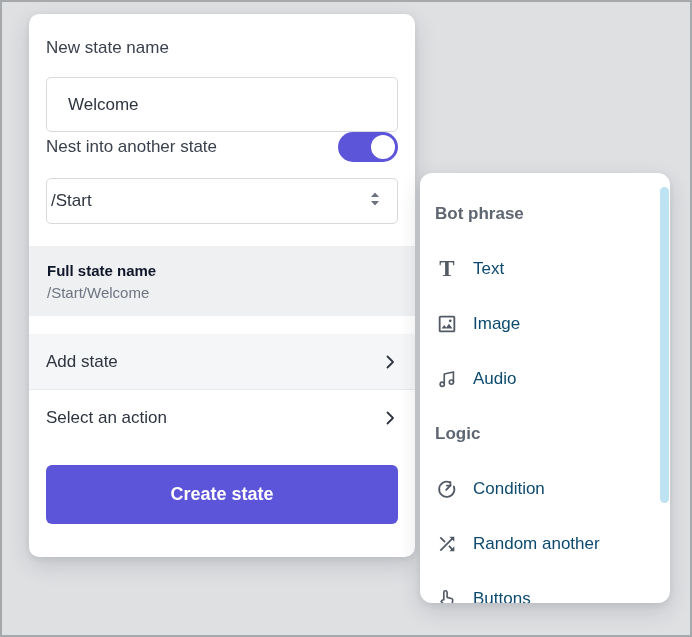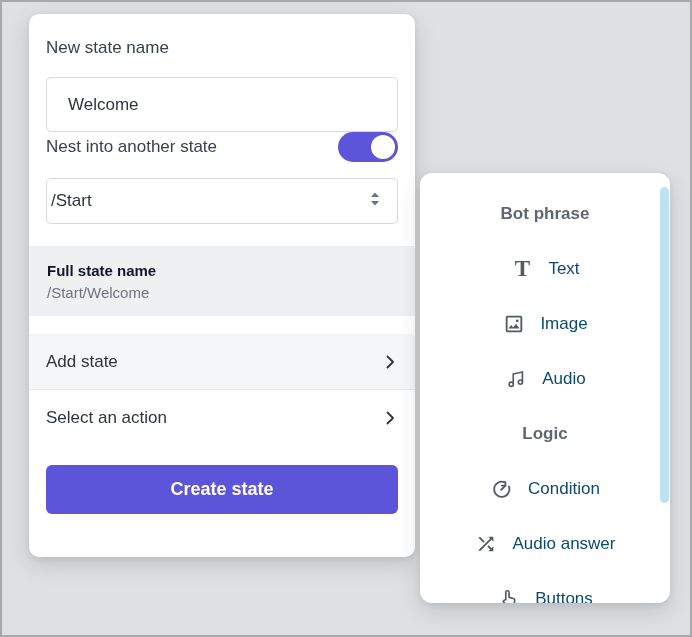--- a/index.html
+++ b/index.html
@@ -50,32 +50,32 @@
   .fullname-block .t2{font-size:15px;color:#6e7580;line-height:22px;}
   .menu-rows{margin-top:18px;}
   .dlg-row{
     height:56px;display:flex;align-items:center;justify-content:space-between;
     padding:0 17px;cursor:pointer;box-sizing:border-box;
   }
   .dlg-row.active{background:#f5f6f7;border-bottom:1px solid #e9eaec;}
   .dlg-row .lbl{font-size:17px;color:#2e3540;}
   .chev{width:16px;height:16px;flex-shrink:0;}
   .create-btn{
-    display:block;margin:19px 17px 0 17px;width:calc(100% - 34px);height:49px;
+    display:block;margin:19px 17px 0 17px;width:calc(100% - 34px);height:59px;
     background:#5c55d9;border:none;border-radius:6px;cursor:pointer;
     font-family:inherit;font-size:18px;font-weight:bold;color:#ffffff;
   }
   
   .submenu{
     position:absolute;left:418px;top:171px;width:250px;height:430px;
     background:#ffffff;border-radius:12px;box-sizing:border-box;
     box-shadow:0 8px 22px rgba(40,45,60,.16),0 2px 6px rgba(40,45,60,.08);
     overflow:hidden;padding-top:13px;
   }
-  .menu-row{height:55px;display:flex;align-items:center;padding:0 15px;box-sizing:border-box;justify-content:center;}
+  .menu-row{height:55px;display:flex;align-items:center;padding:0 15px;box-sizing:border-box;}
   .menu-header{font-size:17px;font-weight:bold;color:#5e6672;}
   .menu-item{cursor:pointer;}
   .menu-item .icon{
     width:24px;height:24px;margin-right:14px;flex-shrink:0;color:#525a66;
     display:flex;align-items:center;justify-content:center;
   }
   .menu-item .icon svg{display:block;}
   .menu-item .lbl{font-size:17px;color:#0c4a6e;}
   .serif-t{font-family:"Liberation Serif","DejaVu Serif",serif;font-weight:bold;font-size:23px;line-height:22px;color:#525a66;}
   .scrollbar{
@@ -183,21 +183,21 @@
     </span>
     <span class="lbl">Condition</span>
   </div>
 
   <div class="menu-row menu-item">
     <span class="icon">
       <svg width="22" height="22" viewBox="0 0 24 24" fill="currentColor">
         <path d="M10.59 9.17L5.41 4 4 5.41l5.17 5.17 1.42-1.41zM14.5 4l2.04 2.04L4 18.59 5.41 20 17.96 7.46 20 9.5V4h-5.5zm.33 9.41l-1.41 1.41 3.13 3.13L14.5 20H20v-5.5l-2.04 2.04-3.13-3.13z"></path>
       </svg>
     </span>
-    <span class="lbl">Audio answer</span>
+    <span class="lbl">Random another</span>
   </div>
 
   <div class="menu-row menu-item">
     <span class="icon">
       <svg width="22" height="22" viewBox="0 0 24 24" fill="none" stroke="currentColor" stroke-width="1.8" stroke-linejoin="round">
         <path d="M8.5 11.5V4.8a1.8 1.8 0 0 1 3.6 0v5.4l4.6 1.2a2 2 0 0 1 1.5 2.2l-.6 4.1a2 2 0 0 1-2 1.8h-4.9a2 2 0 0 1-1.5-.7l-3.6-4.1 1.2-1.4a1.6 1.6 0 0 1 1.7-.4z"></path>
       </svg>
     </span>
     <span class="lbl">Buttons</span>
   </div>

